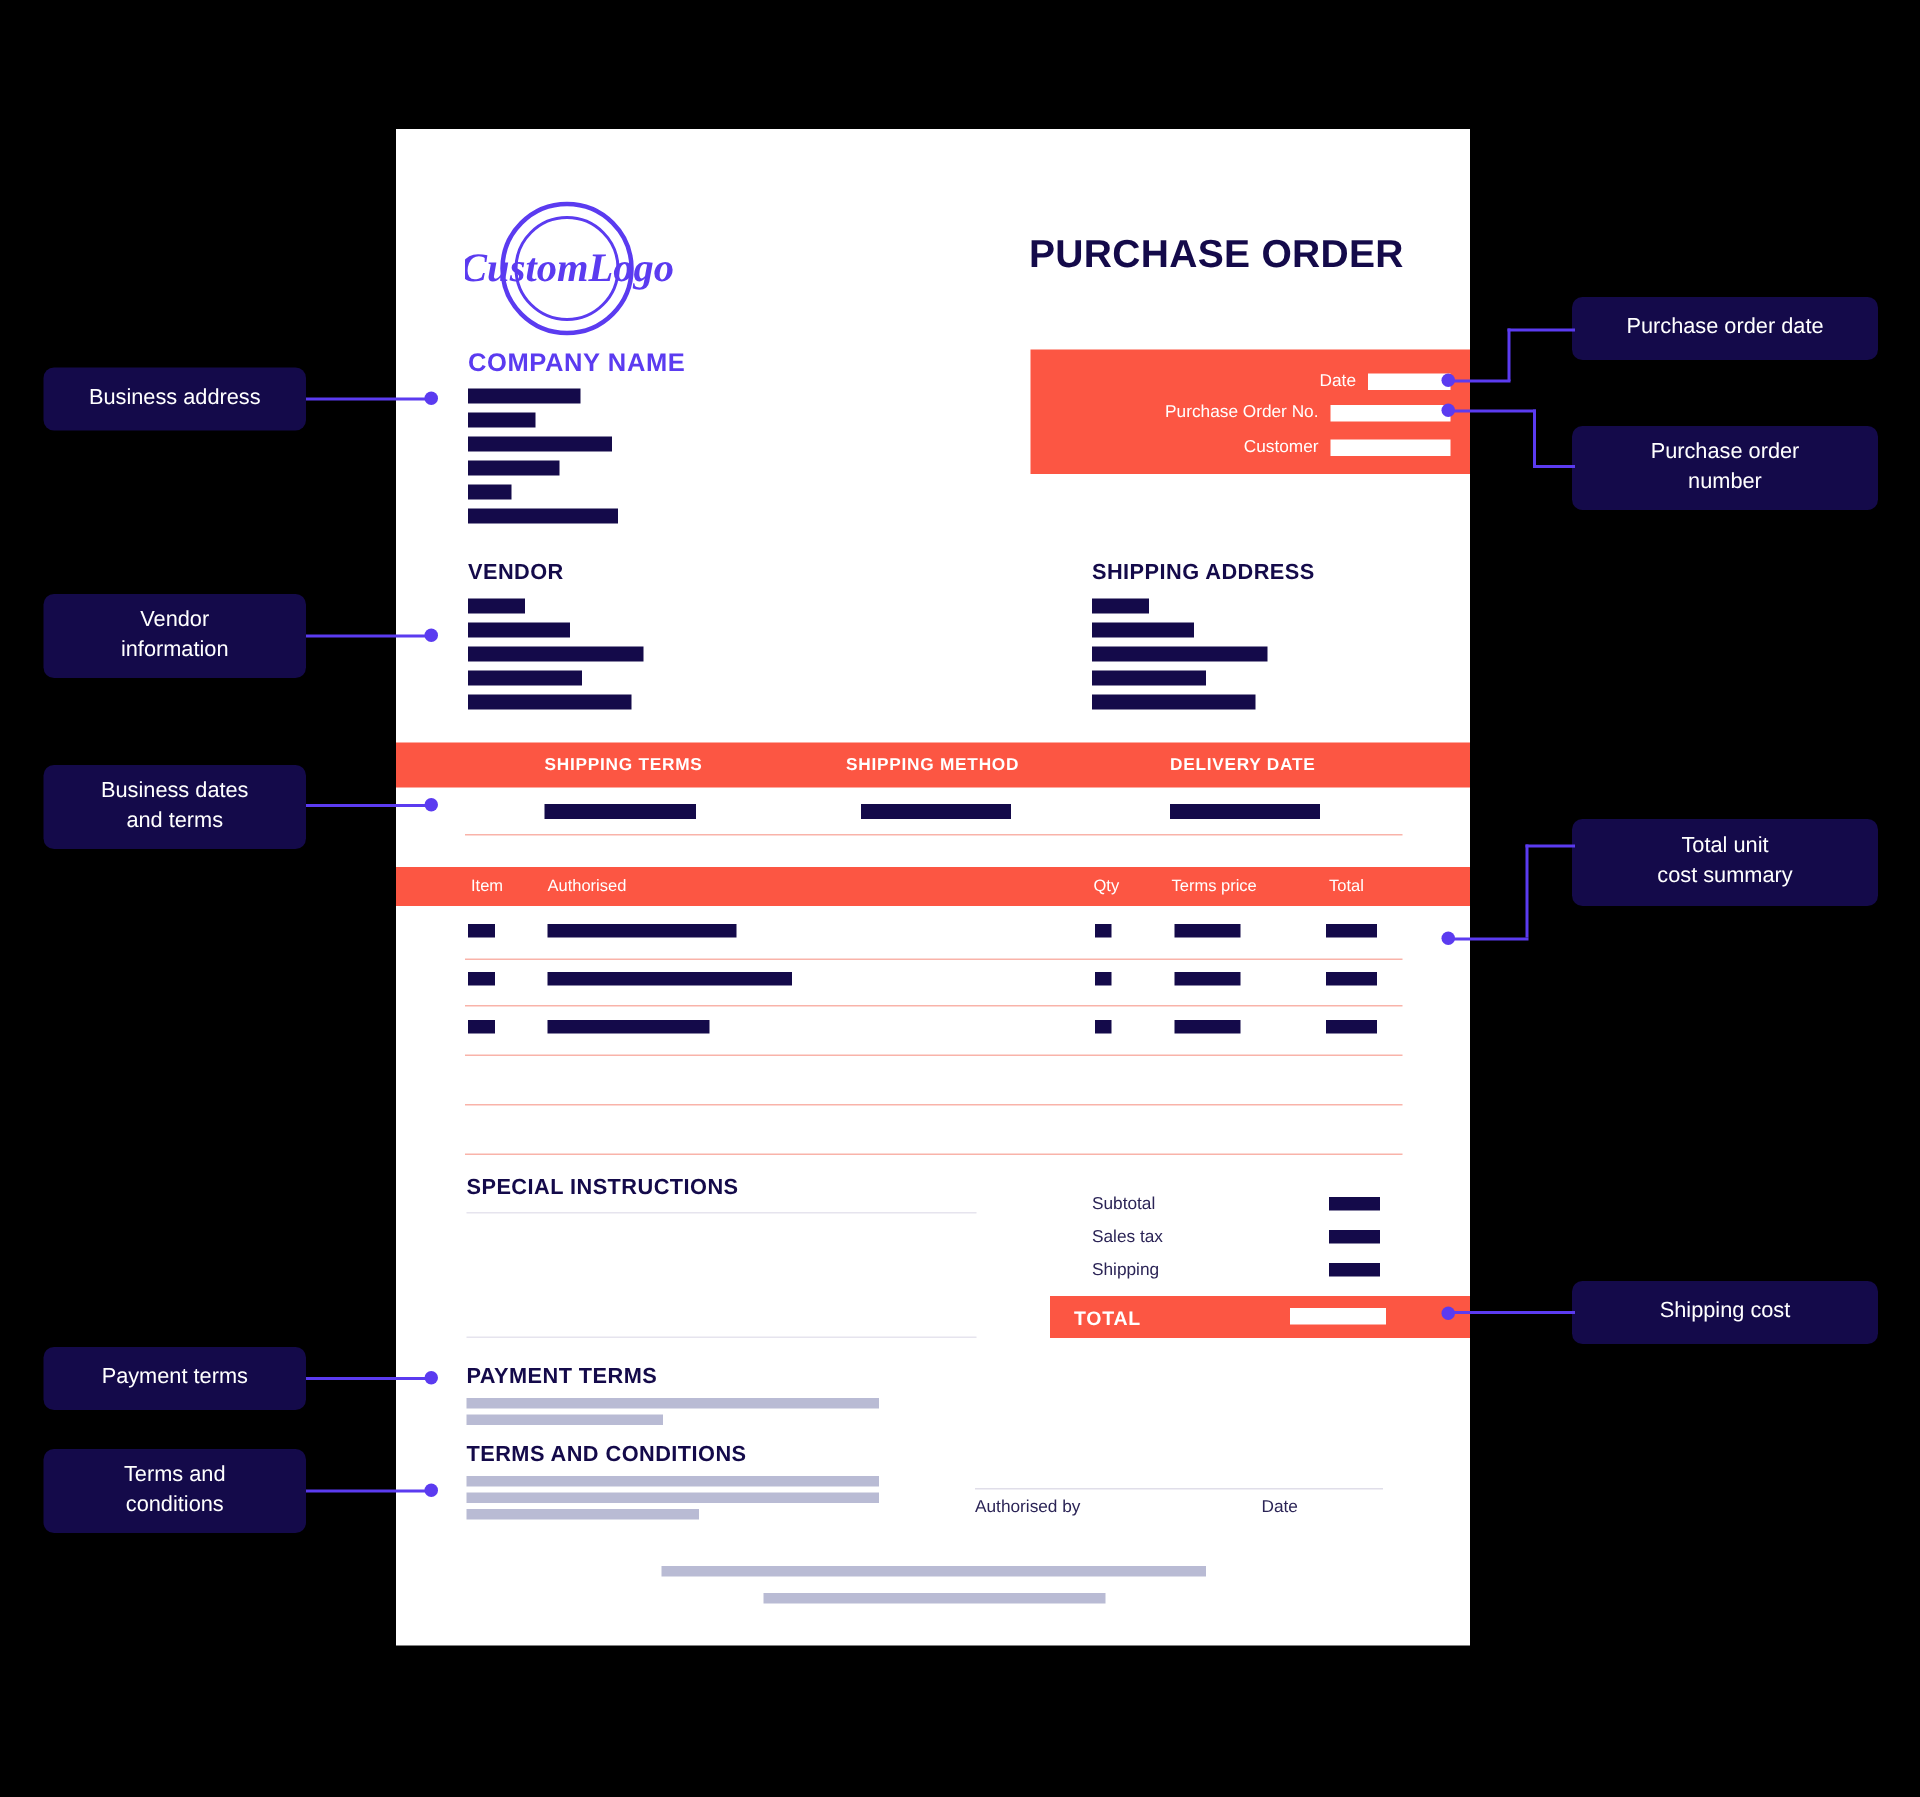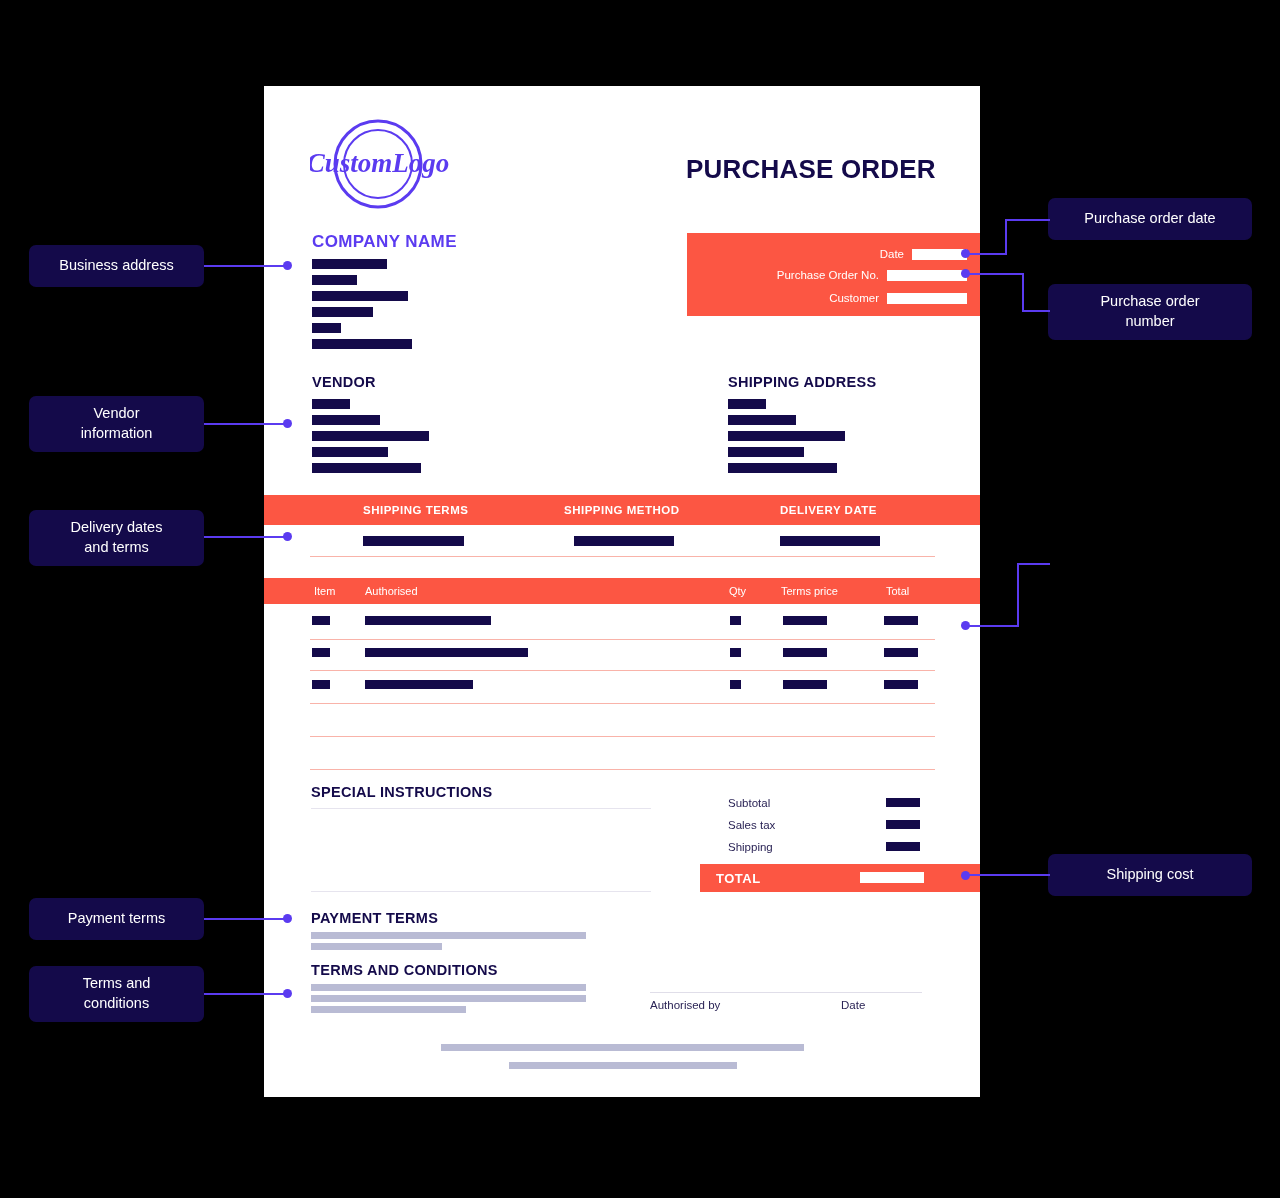--- a/index.html
+++ b/index.html
@@ -13,21 +13,21 @@
 
   
   #page {
     position: absolute;
     left: 264px; top: 86px;
     width: 716px; height: 1011px;
     background: #ffffff;
   }
 
   
-  .logo-wrap { position: absolute; left: 46px; top: 30px; width: 140px; height: 96px; }
+  .logo-wrap { position: absolute; left: 46px; top: 45px; width: 140px; height: 96px; }
   .logo-wrap svg { display:block; }
 
   
   .co-name {
     position: absolute; left: 48px; top: 146px;
     font-size: 17px; font-weight: 700; letter-spacing: .4px;
     color: #5b3bf0;
   }
   .po-title {
     position: absolute; left: 422px; top: 68px;
@@ -255,21 +255,21 @@
   <div class="dot" style="left:283px; top:261px;"></div>
 
   <div class="callout" style="left:29px; top:396px; width:175px; height:56px; white-space:pre-line;">
     <span>Vendor
 information</span>
   </div>
   <div class="conn h" style="left:204px; top:423px; width:82px;"></div>
   <div class="dot" style="left:283px; top:419px;"></div>
 
   <div class="callout" style="left:29px; top:510px; width:175px; height:56px; white-space:pre-line;">
-    <span>Delivery dates
+    <span>Business dates
 and terms</span>
   </div>
   <div class="conn h" style="left:204px; top:536px; width:82px;"></div>
   <div class="dot" style="left:283px; top:532px;"></div>
 
   <div class="callout" style="left:29px; top:898px; width:175px; height:42px;">
     <span>Payment terms</span>
   </div>
   <div class="conn h" style="left:204px; top:918px; width:82px;"></div>
   <div class="dot" style="left:283px; top:914px;"></div>
@@ -291,20 +291,24 @@
 
   <div class="callout" style="left:1048px; top:284px; width:204px; height:56px; white-space:pre-line;">
     <span>Purchase order
 number</span>
   </div>
   <div class="dot" style="left:961px; top:269px;"></div>
   <div class="conn h" style="left:968px; top:273px; width:56px;"></div>
   <div class="conn v" style="left:1022px; top:273px; height:39px;"></div>
   <div class="conn h" style="left:1022px; top:310px; width:28px;"></div>
 
+  <div class="callout" style="left:1048px; top:546px; width:204px; height:58px; white-space:pre-line;">
+    <span>Total unit
+cost summary</span>
+  </div>
   <div class="dot" style="left:961px; top:621px;"></div>
   <div class="conn h" style="left:968px; top:625px; width:51px;"></div>
   <div class="conn v" style="left:1017px; top:563px; height:62px;"></div>
   <div class="conn h" style="left:1017px; top:563px; width:33px;"></div>
 
   <div class="callout" style="left:1048px; top:854px; width:204px; height:42px;">
     <span>Shipping cost</span>
   </div>
   <div class="dot" style="left:961px; top:871px;"></div>
   <div class="conn h" style="left:968px; top:874px; width:82px;"></div>

